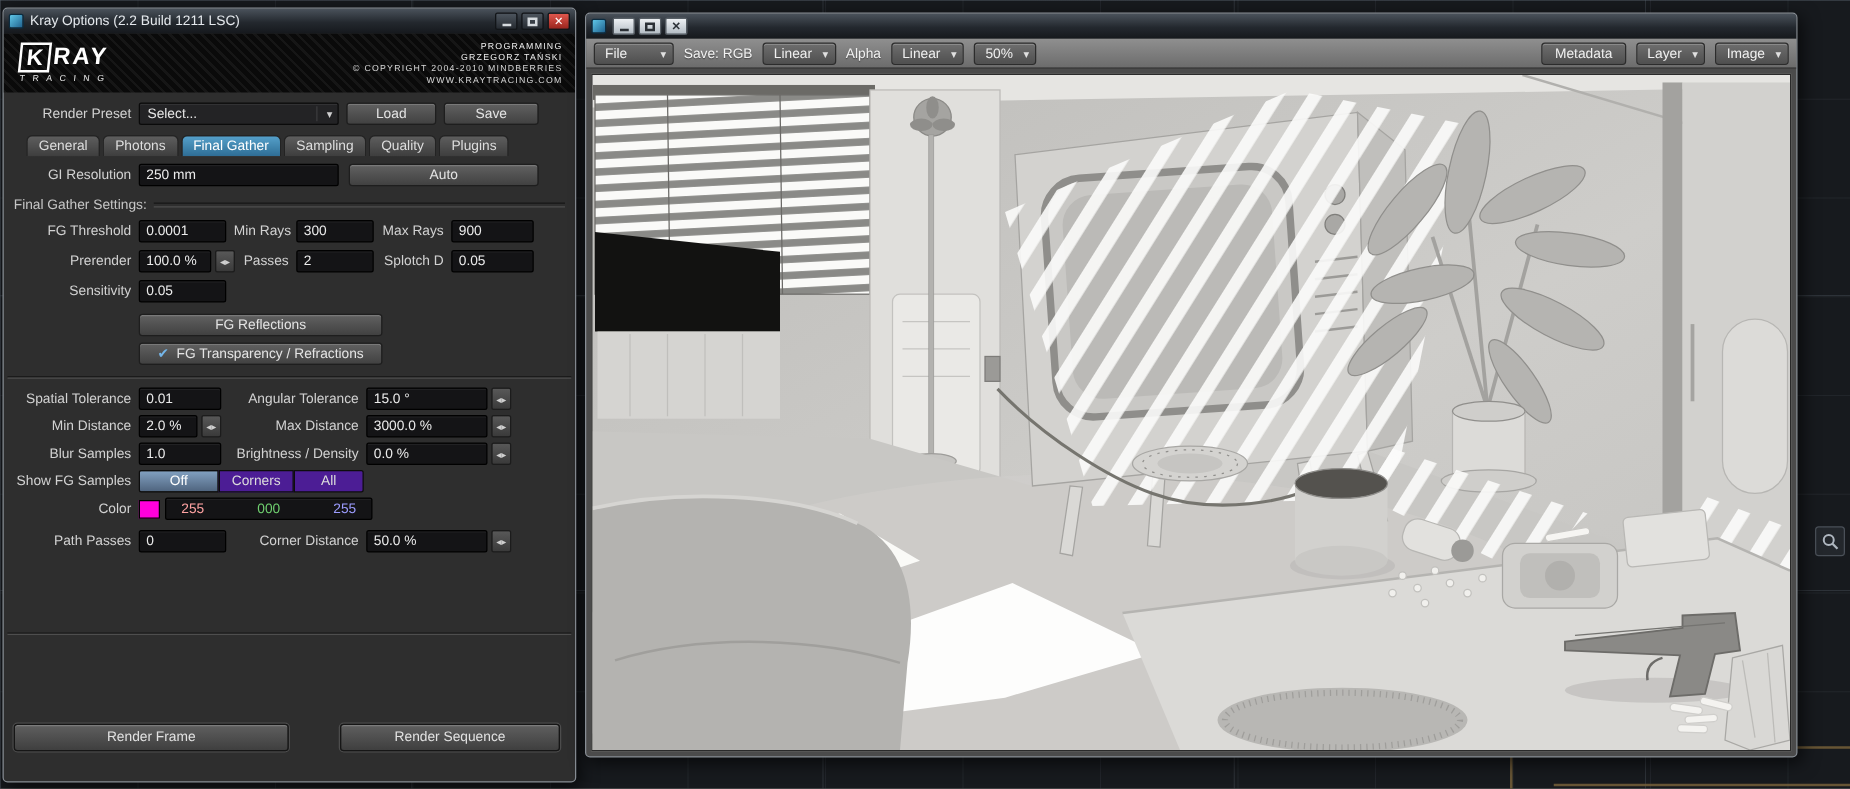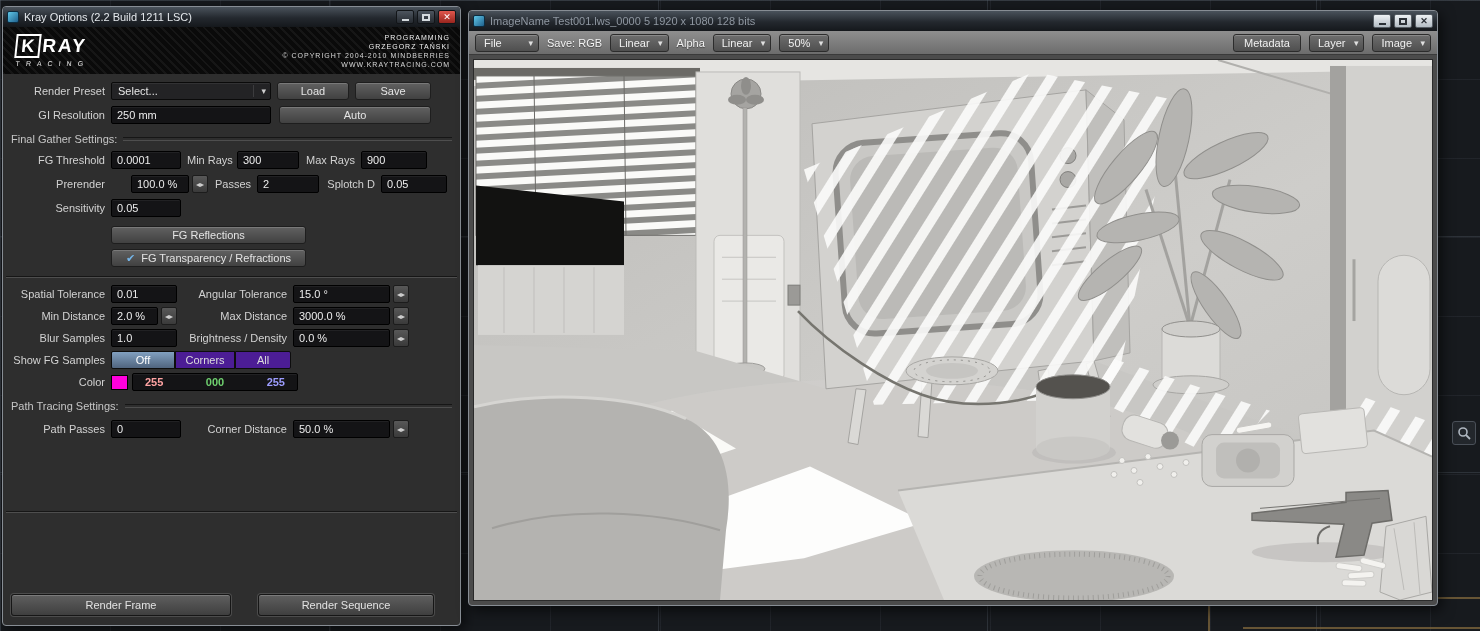--- a/index.html
+++ b/index.html
@@ -64,21 +64,21 @@
   .lab{ color:#d2d2d2; text-align:right; padding-right:6px; white-space:nowrap; }
   .lw1{ width:100px; flex:0 0 100px; }
   .lw2{ width:100px; flex:0 0 100px; }
   .lw3{ width:116px; flex:0 0 116px; }
   .lmid{ padding-left:6px; }
 
   .fld{ background:#141416; border:1px solid #000; border-radius:2px; color:#ececec;
     height:18px; padding:0 5px; font-size:11px; font-family:"Liberation Sans",sans-serif;
     box-shadow:inset 0 1px 0 rgba(255,255,255,.06); }
   input.fld{ outline:none; }
-  .w58{width:58px;flex:0 0 58px;margin-left:20px;} .w62{width:62px;flex:0 0 62px;} .w66{width:66px;flex:0 0 66px;}
+  .w58{width:58px;flex:0 0 58px;} .w62{width:62px;flex:0 0 62px;} .w66{width:66px;flex:0 0 66px;}
   .w70{width:70px;flex:0 0 70px;} .w97{width:97px;flex:0 0 97px;} .w160{width:160px;flex:0 0 160px;}
   .w195{width:195px;flex:0 0 195px;}
 
   .btn{ background:linear-gradient(#616161,#414141); border:1px solid #1e1e1e; border-radius:3px;
     color:#e4e4e4; height:18px; display:inline-flex; align-items:center; justify-content:center;
     box-shadow:inset 0 1px 0 rgba(255,255,255,.16); cursor:default; }
   .bigbtn{ height:22px; border:1px solid #161616; border-radius:3px;
     background:linear-gradient(#5f5f5f,#3f3f3f); color:#e2e2e2;
     box-shadow:inset 0 1px 0 rgba(255,255,255,.18), 0 0 0 1px #4c4c4c;
     display:inline-flex; align-items:center; justify-content:center; }
@@ -110,23 +110,23 @@
 
   .seg{ height:18px; display:inline-flex; align-items:center; justify-content:center;
     color:#dcdcdc; background:#4c1d95; border:1px solid #0d0d0d; }
   .seg.first{ border-radius:2px 0 0 2px; }
   .seg.last{ border-radius:0 2px 2px 0; }
   .seg.active{ background:linear-gradient(#81a0c0,#50657f); color:#fff; }
 
   .swatch{ width:17px; height:15px; border:1px solid #000; flex:0 0 17px; }
   .rgbfld{ width:166px; flex:0 0 166px; display:flex; align-items:center; justify-content:space-between;
     padding:0 12px; margin-left:4px; }
-  .rgbfld span{ font-size:11px;font-weight:bold; }
-
-  .kfooter{ margin-top:auto; padding:8px 8px 9px; display:flex; }
+  .rgbfld span{ font-size:11px; }
+
+  .kfooter{ margin-top:auto; padding:8px 8px 24px; display:flex;gap:14px; }
 
   
   .viewer{ left:468px; top:10px; width:970px; height:596px; background:#4b4b4b; }
   .vtitle .ttext{ color:#8f97a1; }
   .vtoolbar{ flex:0 0 24px; display:flex; align-items:center; gap:8px; padding:0 6px;
     background:linear-gradient(#8f8f8f,#6c6c6c); border-bottom:1px solid #3a3a3a; }
   .vlabel{ color:#f2f2f2; text-shadow:0 1px 1px rgba(0,0,0,.45); white-space:nowrap; }
   .vdd{ position:relative; height:18px; display:inline-flex; align-items:center;
     padding:0 18px 0 8px; color:#f0f0f0; border:1px solid #2c2c2c; border-radius:3px;
     background:linear-gradient(#6e6e6e,#4f4f4f); box-shadow:inset 0 1px 0 rgba(255,255,255,.2); white-space:nowrap; }
@@ -184,20 +184,28 @@
     </div>
   </div>
 
   <div class="row" style="margin-top:8px">
     <span class="lab lw1">Render Preset</span>
     <div class="dd w160">Select...</div>
     <div class="btn" style="width:72px;margin-left:6px">Load</div>
     <div class="btn" style="width:76px;margin-left:6px">Save</div>
   </div>
 
+  <div class="tabs">
+    <div class="tab">General</div>
+    <div class="tab">Photons</div>
+    <div class="tab active">Final Gather</div>
+    <div class="tab">Sampling</div>
+    <div class="tab">Quality</div>
+    <div class="tab">Plugins</div>
+  </div>
 
   <div class="row">
     <span class="lab lw1">GI Resolution</span>
     <input class="fld w160" value="250 mm" style="">
     <div class="btn" style="width:152px;margin-left:8px">Auto</div>
   </div>
 
   <div class="grp">Final Gather Settings:</div>
 
 
@@ -274,41 +282,39 @@
   <div class="row" style="margin-top:4px">
     <span class="lab lw2">Color</span>
     <span class="swatch" style="background: rgb(255, 0, 220);"></span>
     <div class="fld rgbfld">
       <span style="color: rgb(255, 163, 163);">255</span>
       <span style="color: rgb(111, 208, 111);">000</span>
       <span style="color: rgb(157, 157, 255);">255</span>
     </div>
   </div>
 
-  <div class="grp">Path Tracing Settings:</div>
 
   <div class="row" style="margin-top:8px">
     <span class="lab lw2">Path Passes</span>
     <input class="fld w70" value="0" style="">
     <span class="lab" style="width:112px;flex:0 0 112px">Corner Distance</span>
     <input class="fld w97" value="50.0 %" style="">
     <span class="stp"></span>
   </div>
 
   <div class="groove" style="margin-top:auto"></div>
   <div class="kfooter">
     <div class="bigbtn" style="width:220px">Render Frame</div>
     <div class="bigbtn" style="width:176px;margin-left:27px">Render Sequence</div>
   </div>
 </div>
 
 <div class="win viewer">
   <div class="titlebar vtitle">
     <span class="ticon"></span>
-    <span class="ttext">ImageName Test001.lws_0000 5 1920 x 1080 128 bits</span>
     <span class="winbtns">
       <span class="vwb">
           <i class="g-min-d"></i>
         </span>
       <span class="vwb">
           <i class="g-max-d"></i>
         </span>
       <span class="vwb">
           <span class="g-x-d">✕</span>
         </span>

